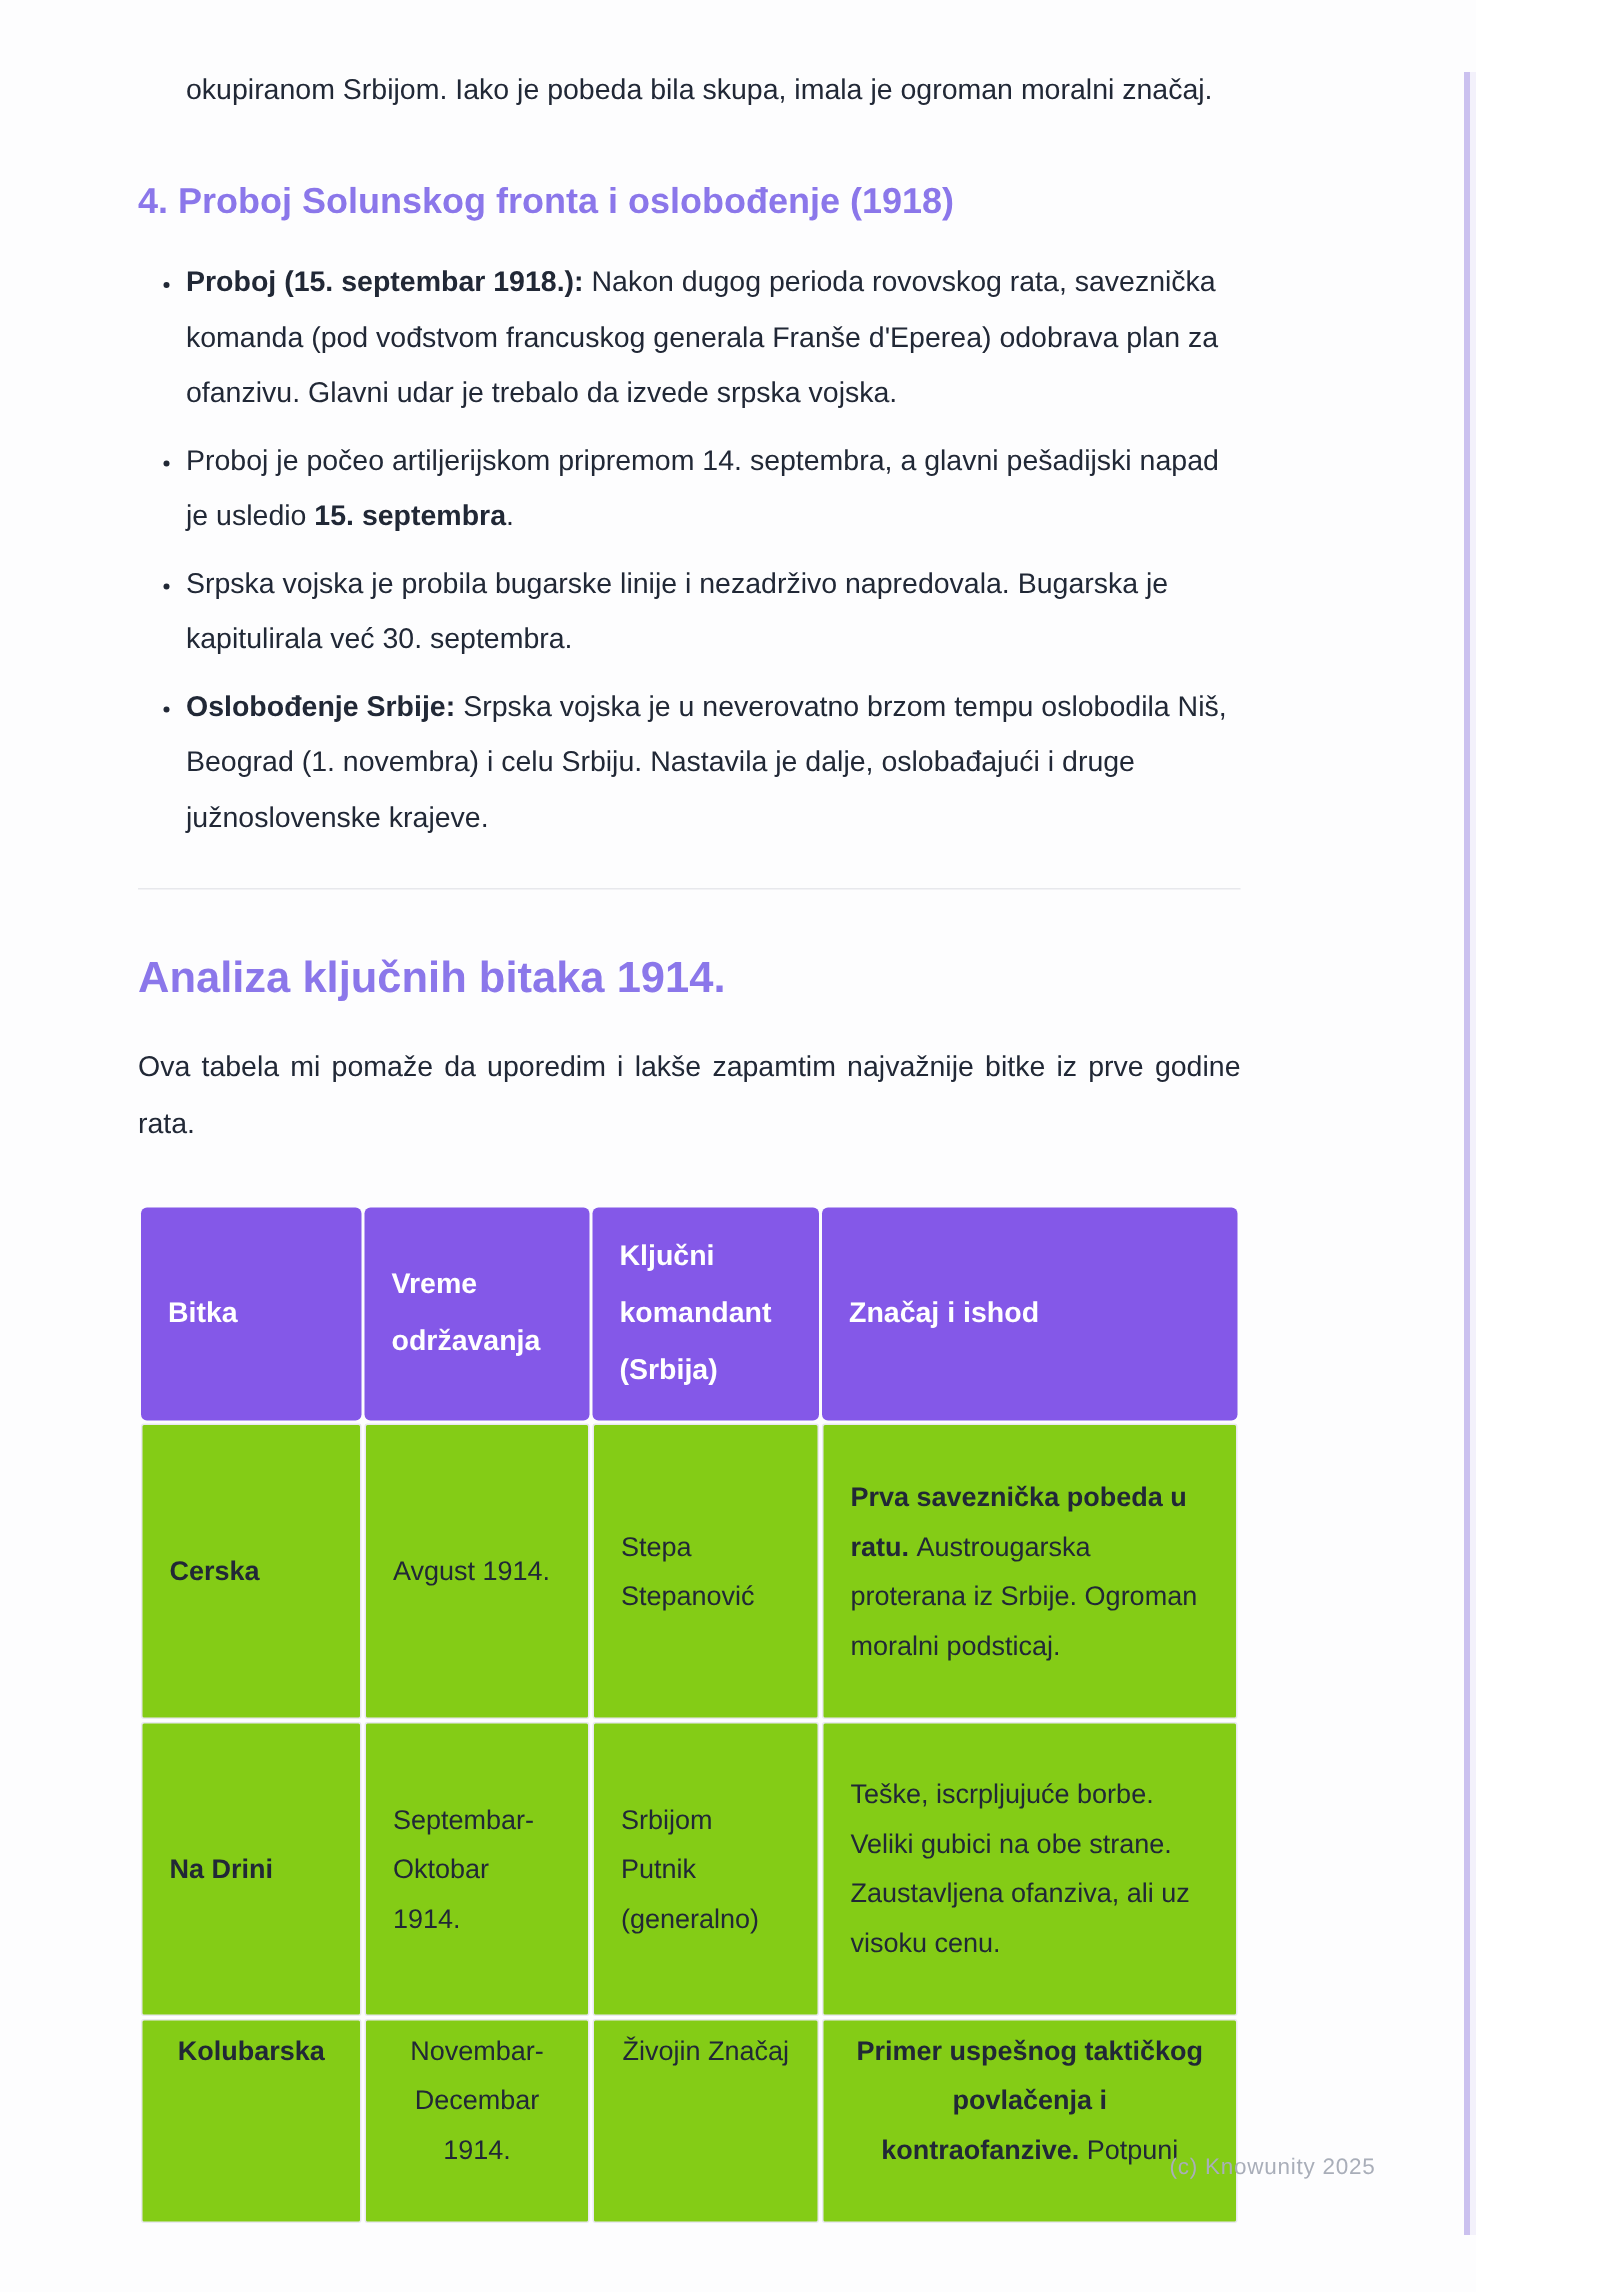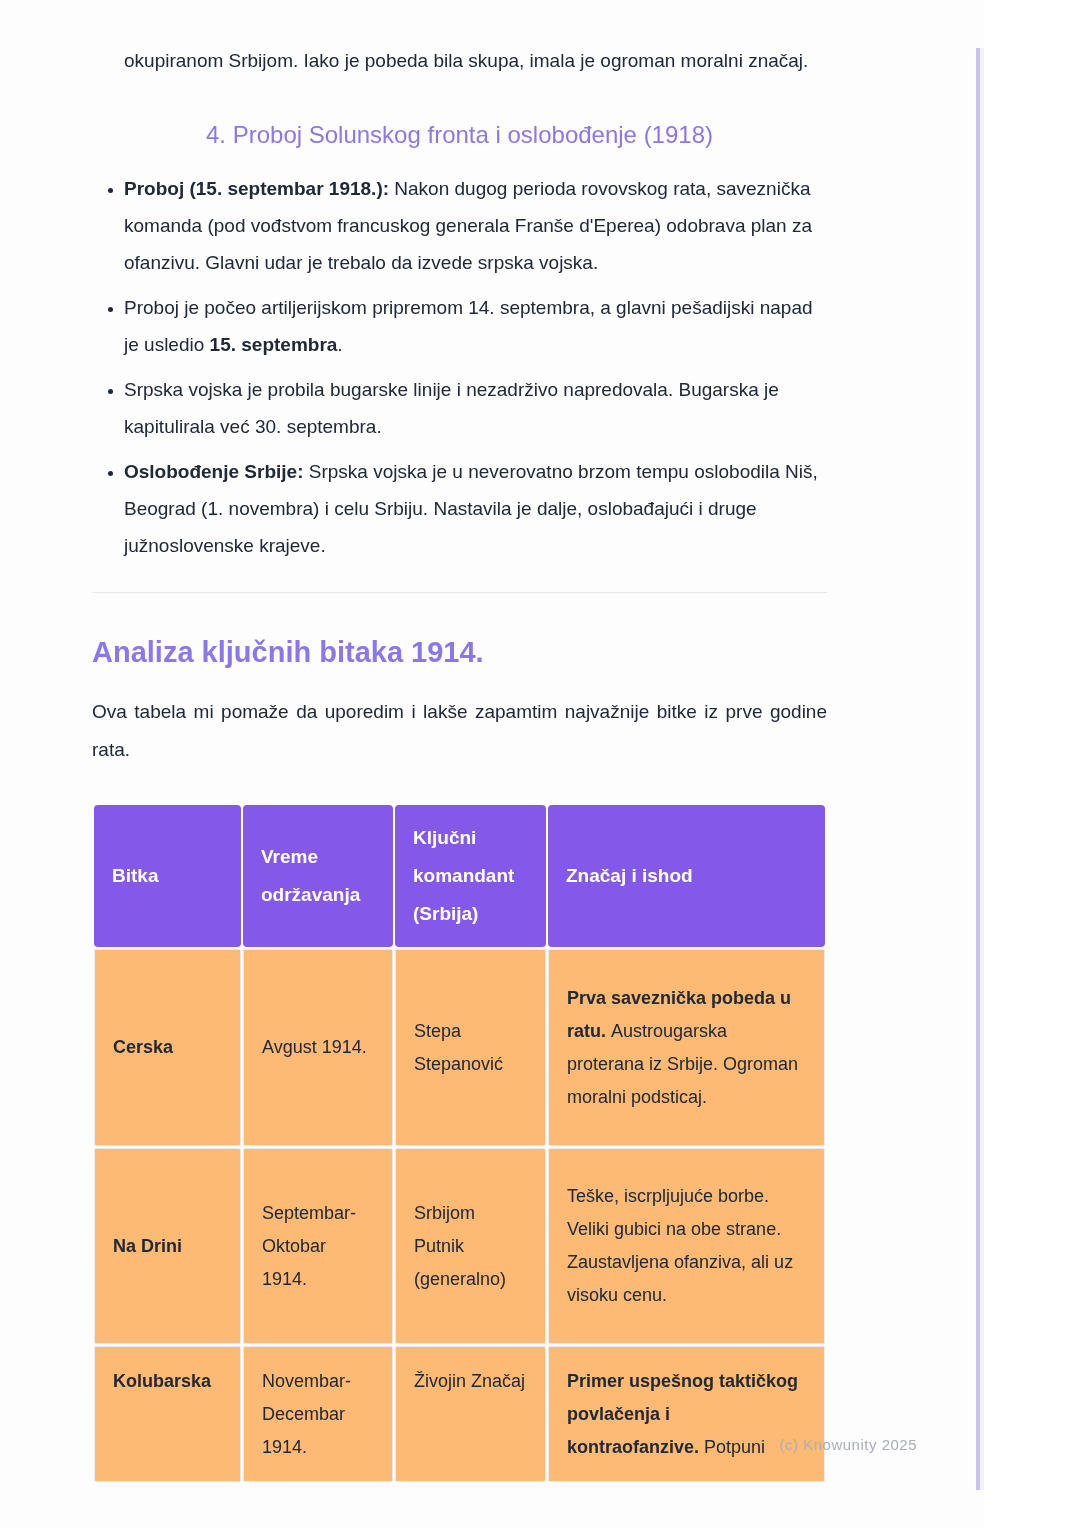--- a/index.html
+++ b/index.html
@@ -41,23 +41,22 @@
   .para {
     font-size: 19px;
     line-height: 38px;
   }
   .para.continued { margin-left: 32px; }
   h3.section-heading {
     margin-top: 40px;
     margin-bottom: 20px;
     font-size: 24px;
     line-height: 30px;
-    font-weight: 400;
+    font-weight: 700;
     color: var(--heading-purple);
-    text-align: center;
   }
   ul.bullets {
     list-style: disc;
     padding-left: 32px;
   }
   ul.bullets li {
     font-size: 19px;
     line-height: 37px;
     margin-bottom: 8px;
   }
@@ -93,31 +92,31 @@
     font-weight: 600;
     font-size: 19px;
     line-height: 38px;
     text-align: left;
     vertical-align: middle;
     padding: 14px 18px;
     height: 137px;
     border-radius: 4px;
   }
   table.battles td {
-    background: #fdba74;
+    background: #84cc16;
     border: 1px solid var(--table-border);
     border-radius: 2px;
     vertical-align: middle;
     padding: 16px 18px;
     line-height: 33px;
   }
   tr.row-cerska { height: 197px; }
   tr.row-nadrini { height: 196px; }
   tr.row-kolubarska { height: 136px; }
-  tr.row-kolubarska td { vertical-align: top; padding-top: 18px; }
+  tr.row-kolubarska td { vertical-align: top; padding-top: 4px; text-align: center; }
   td.cell-bitka { font-weight: 700; }
   .watermark {
     position: absolute;
     top: 1436px;
     right: 67px;
     font-size: 15px;
     color: var(--watermark-text);
     letter-spacing: 0.5px;
   }
 </style>

